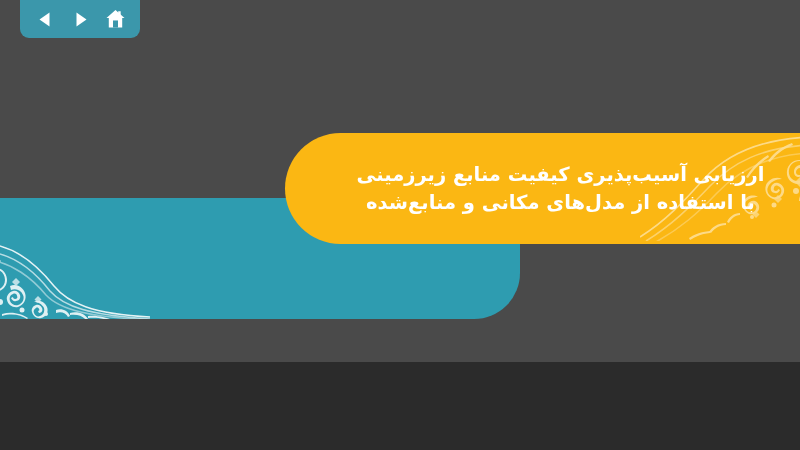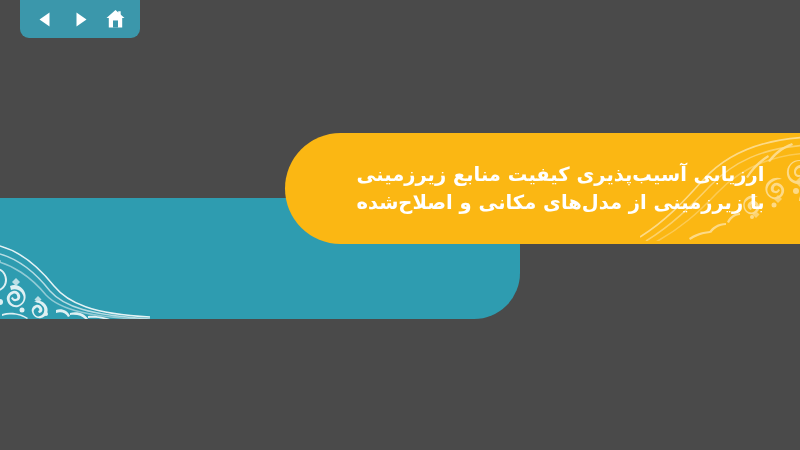--- a/index.html
+++ b/index.html
@@ -4,21 +4,21 @@
 <title>Slide</title>
 <style>
   html, body {
     margin: 0;
     padding: 0;
     background: #2b2b2b;
   }
   #slide {
     position: relative;
     width: 800px;
-    height: 450px;
+    height: 362px;
     overflow: hidden;
     font-family: "DejaVu Sans", sans-serif;
     text-decoration: underline;
   }
   #bg {
     position: absolute;
     inset: 0;
     background: #4a4a4a;
   }
 
@@ -223,18 +223,18 @@
         <path d="M138,62 l-4,4 l4,4 l4,-4 z" opacity="0.8"></path>
         <path d="M116,78 l-3.5,3.5 l3.5,3.5 l3.5,-3.5 z" opacity="0.8"></path>
         <path d="M168,56 c-6,2 -9,7 -9,12 l2,0 c0,-4 3,-9 7,-10 z"></path>
         <path d="M152,10 c-12,4 -20,12 -24,18 l2,1 c5,-6 12,-13 23,-17 z"></path>
         <path d="M128,22 c-10,6 -17,14 -22,22 l2,1 c5,-8 12,-15 21,-21 z"></path>
       </g>
     </svg>
 
     <div id="title-block">
       <div class="title-line">ارزیابی آسیب‌پذیری کیفیت منابع زیرزمینی</div>
-      <div class="title-line">با زیرزمینی از مدل‌های مکانی و اصلاح‌شده</div>
+      <div class="title-line">با استفاده از مدل‌های مکانی و منابع‌شده</div>
     </div>
 
   </div>
 
 </div>
 
 </body></html>

